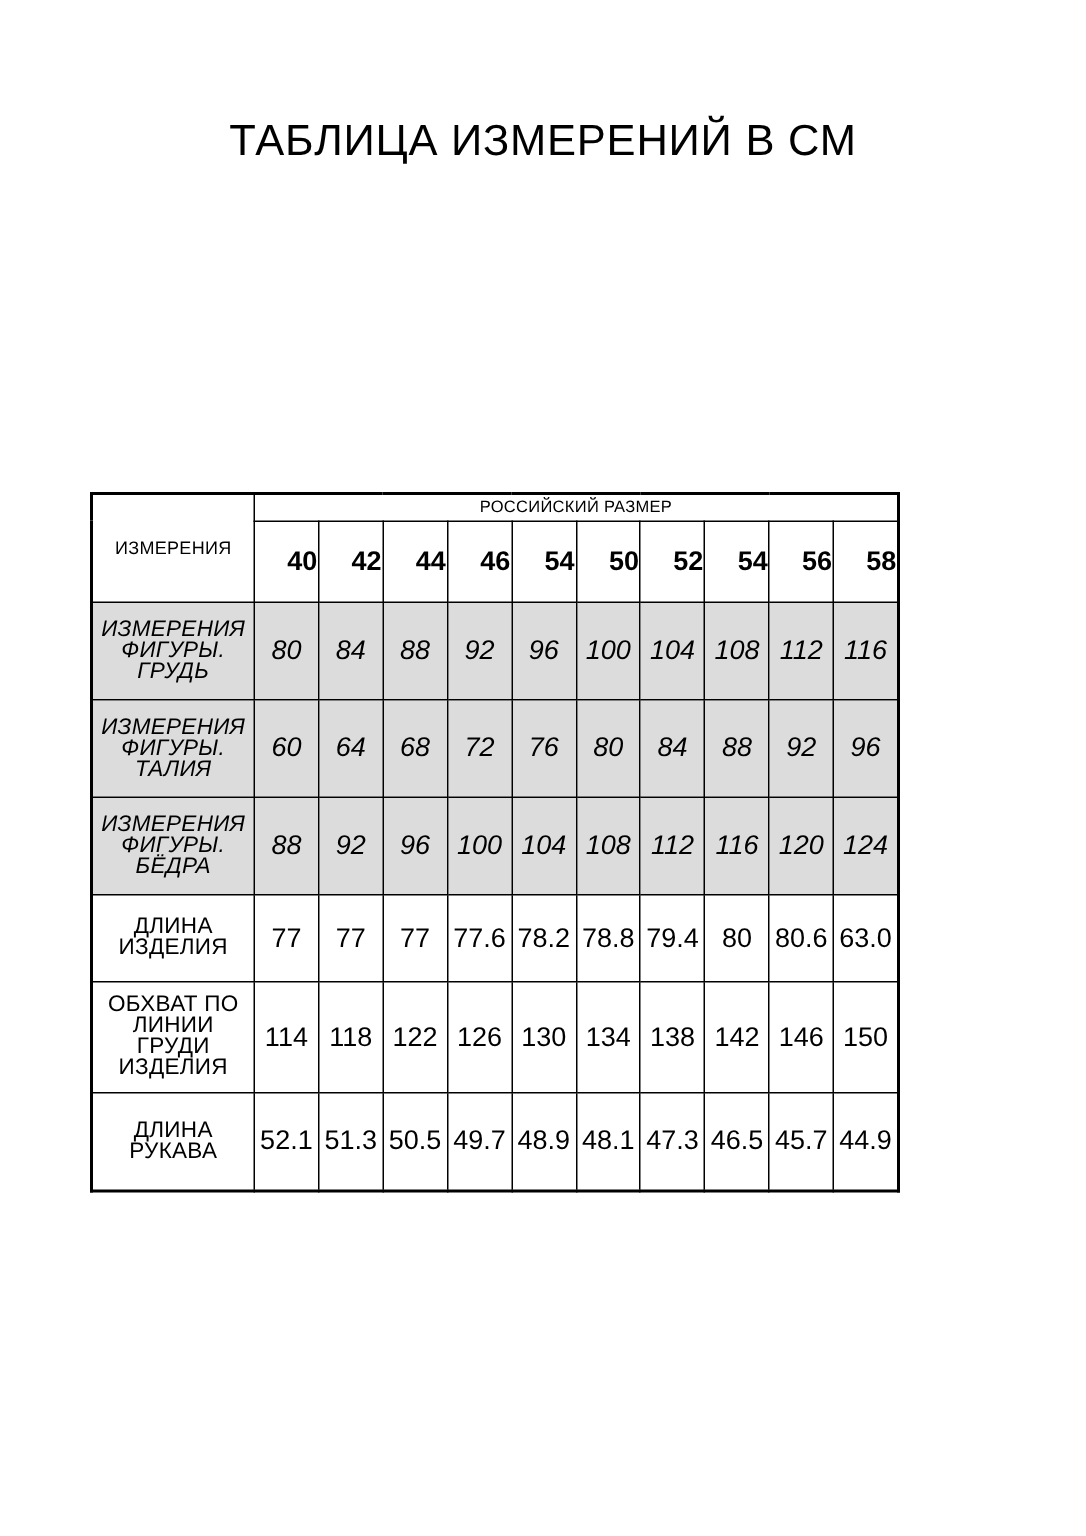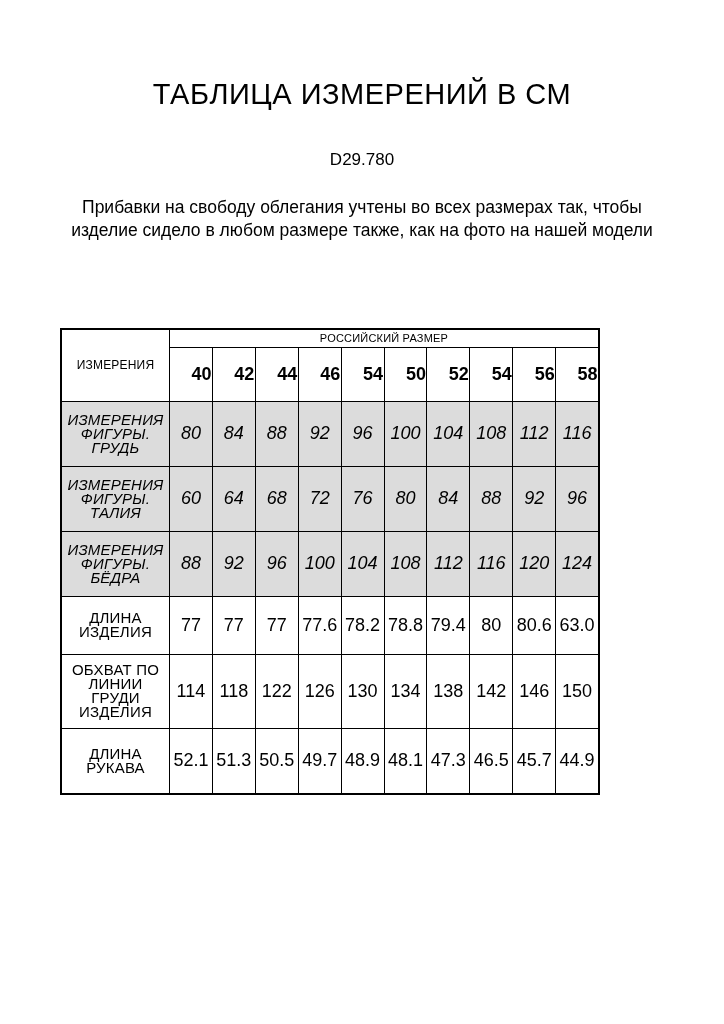--- a/index.html
+++ b/index.html
@@ -53,23 +53,21 @@
   tr.data-row:nth-child(5) { height: 74px; }
   tr.data-row:nth-child(6) { height: 66px; }
 </style>
 </head>
 <body>
 
 <div class="page">
 
   <div class="doc-title">ТАБЛИЦА ИЗМЕРЕНИЙ В СМ</div>
 
-  <div class="article-code">D29.780</div>
 
-  <div class="note">Прибавки на свободу облегания учтены во всех размерах так, чтобы изделие сидело в любом размере также, как на фото на нашей модели</div>
 
   <div class="size-table-wrap">
     <table class="size-table">
       <colgroup>
           <col style="width: 115px;">
           <col style="width: 49px;">
           <col style="width: 49px;">
           <col style="width: 49px;">
           <col style="width: 49px;">
           <col style="width: 49px;">

